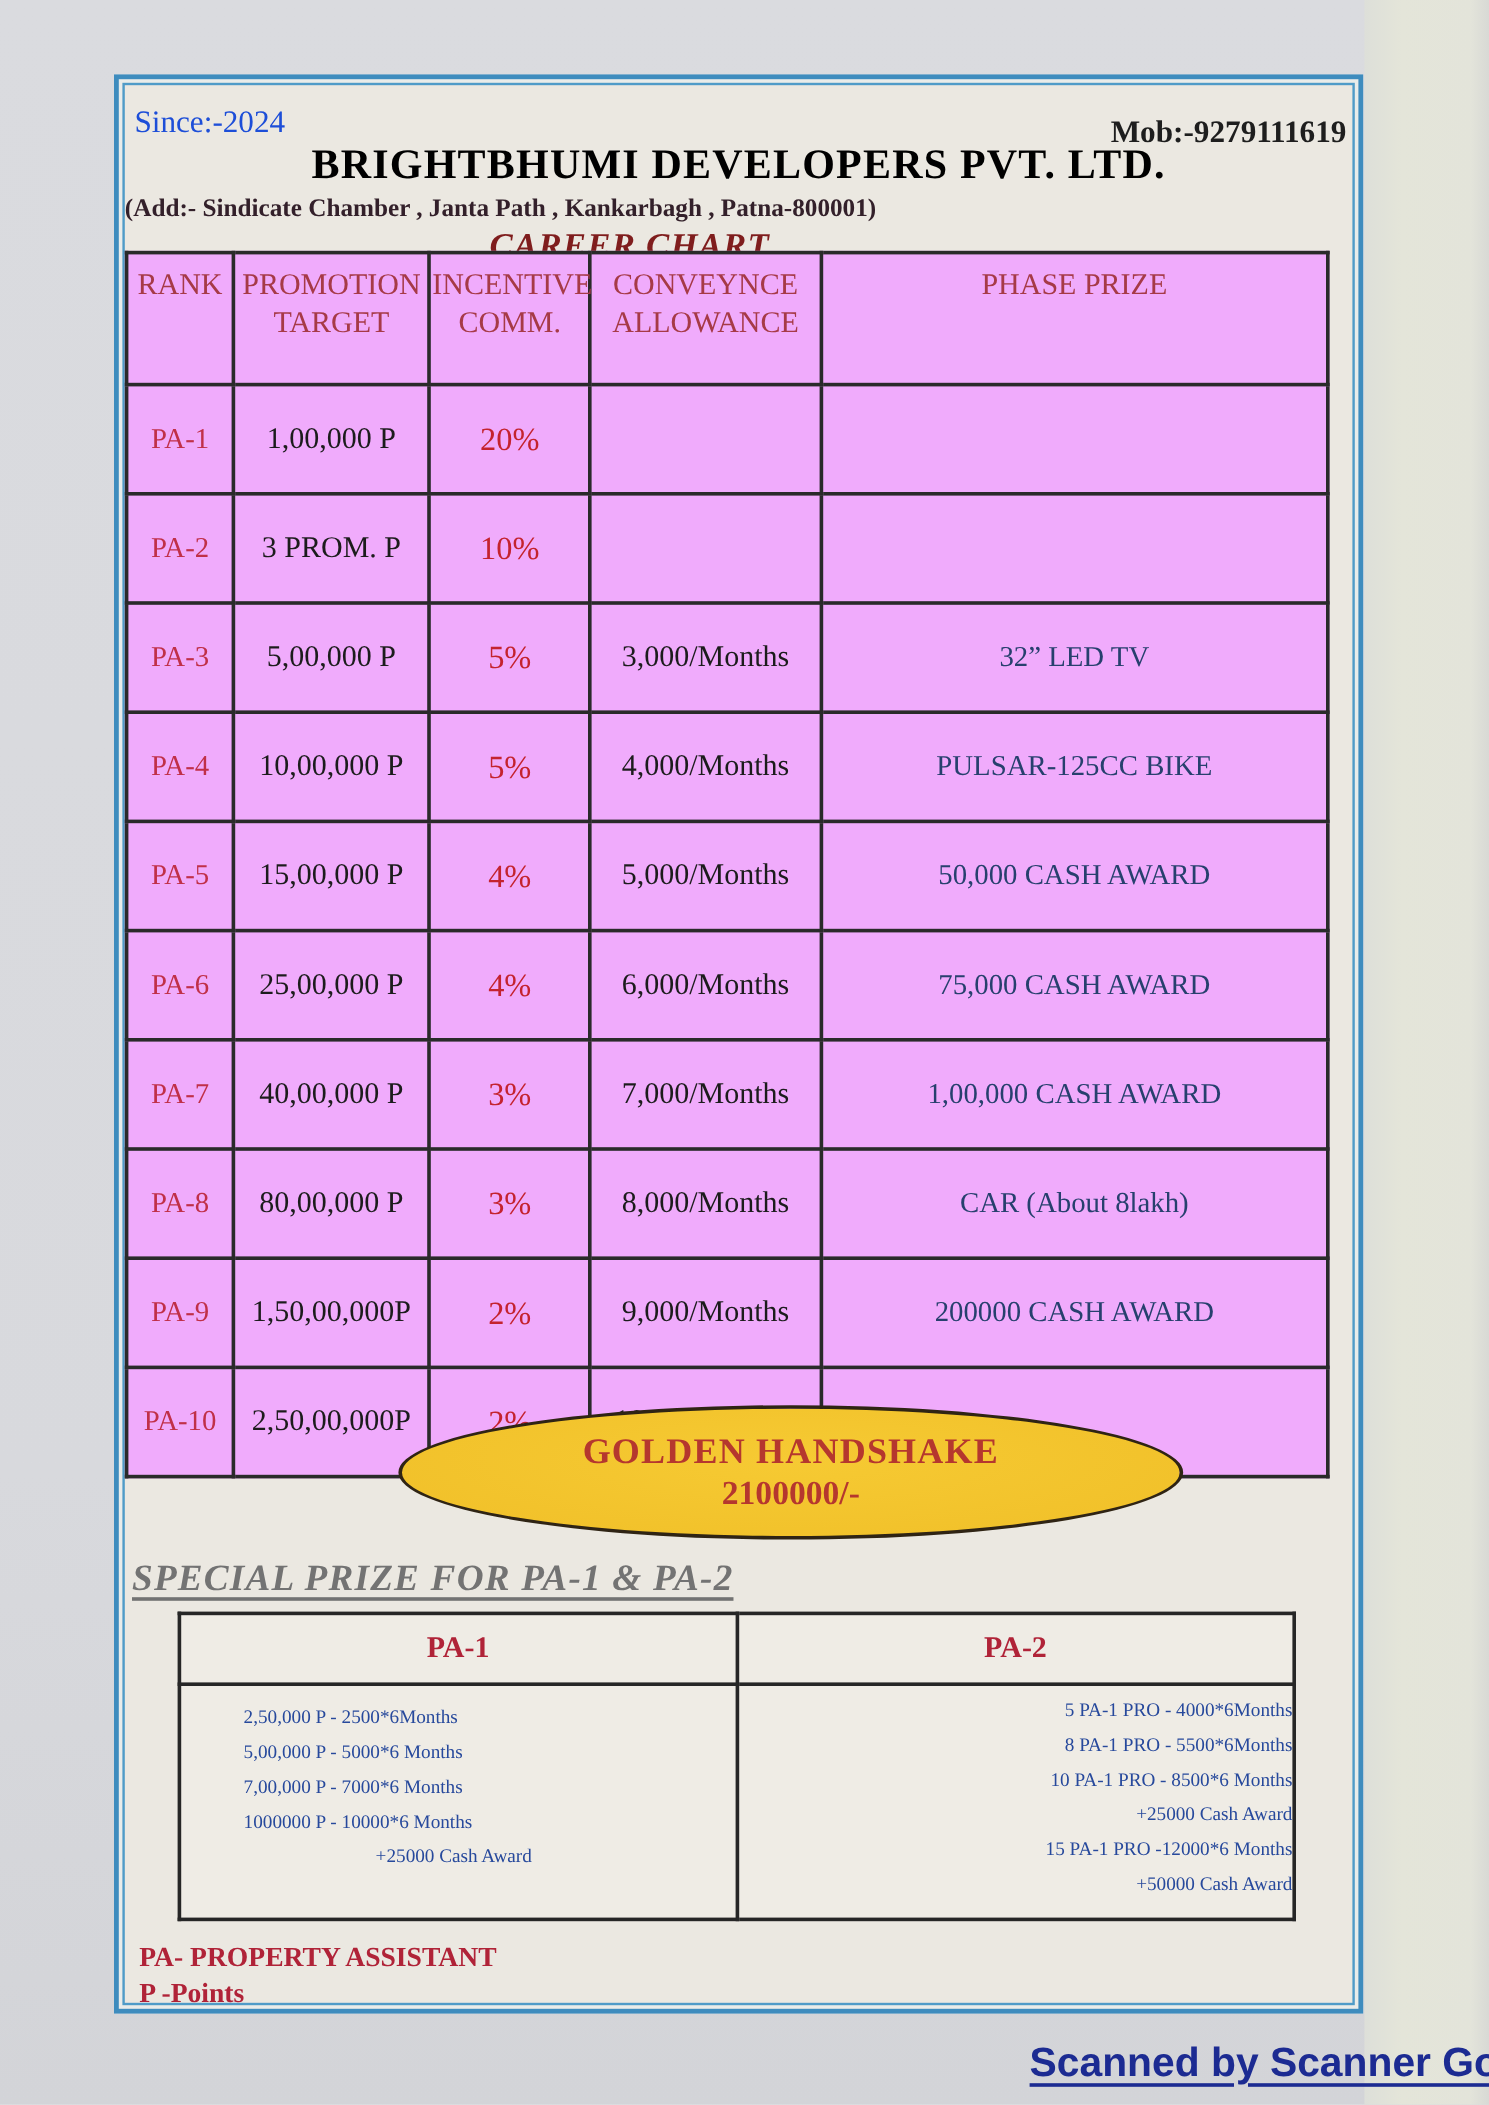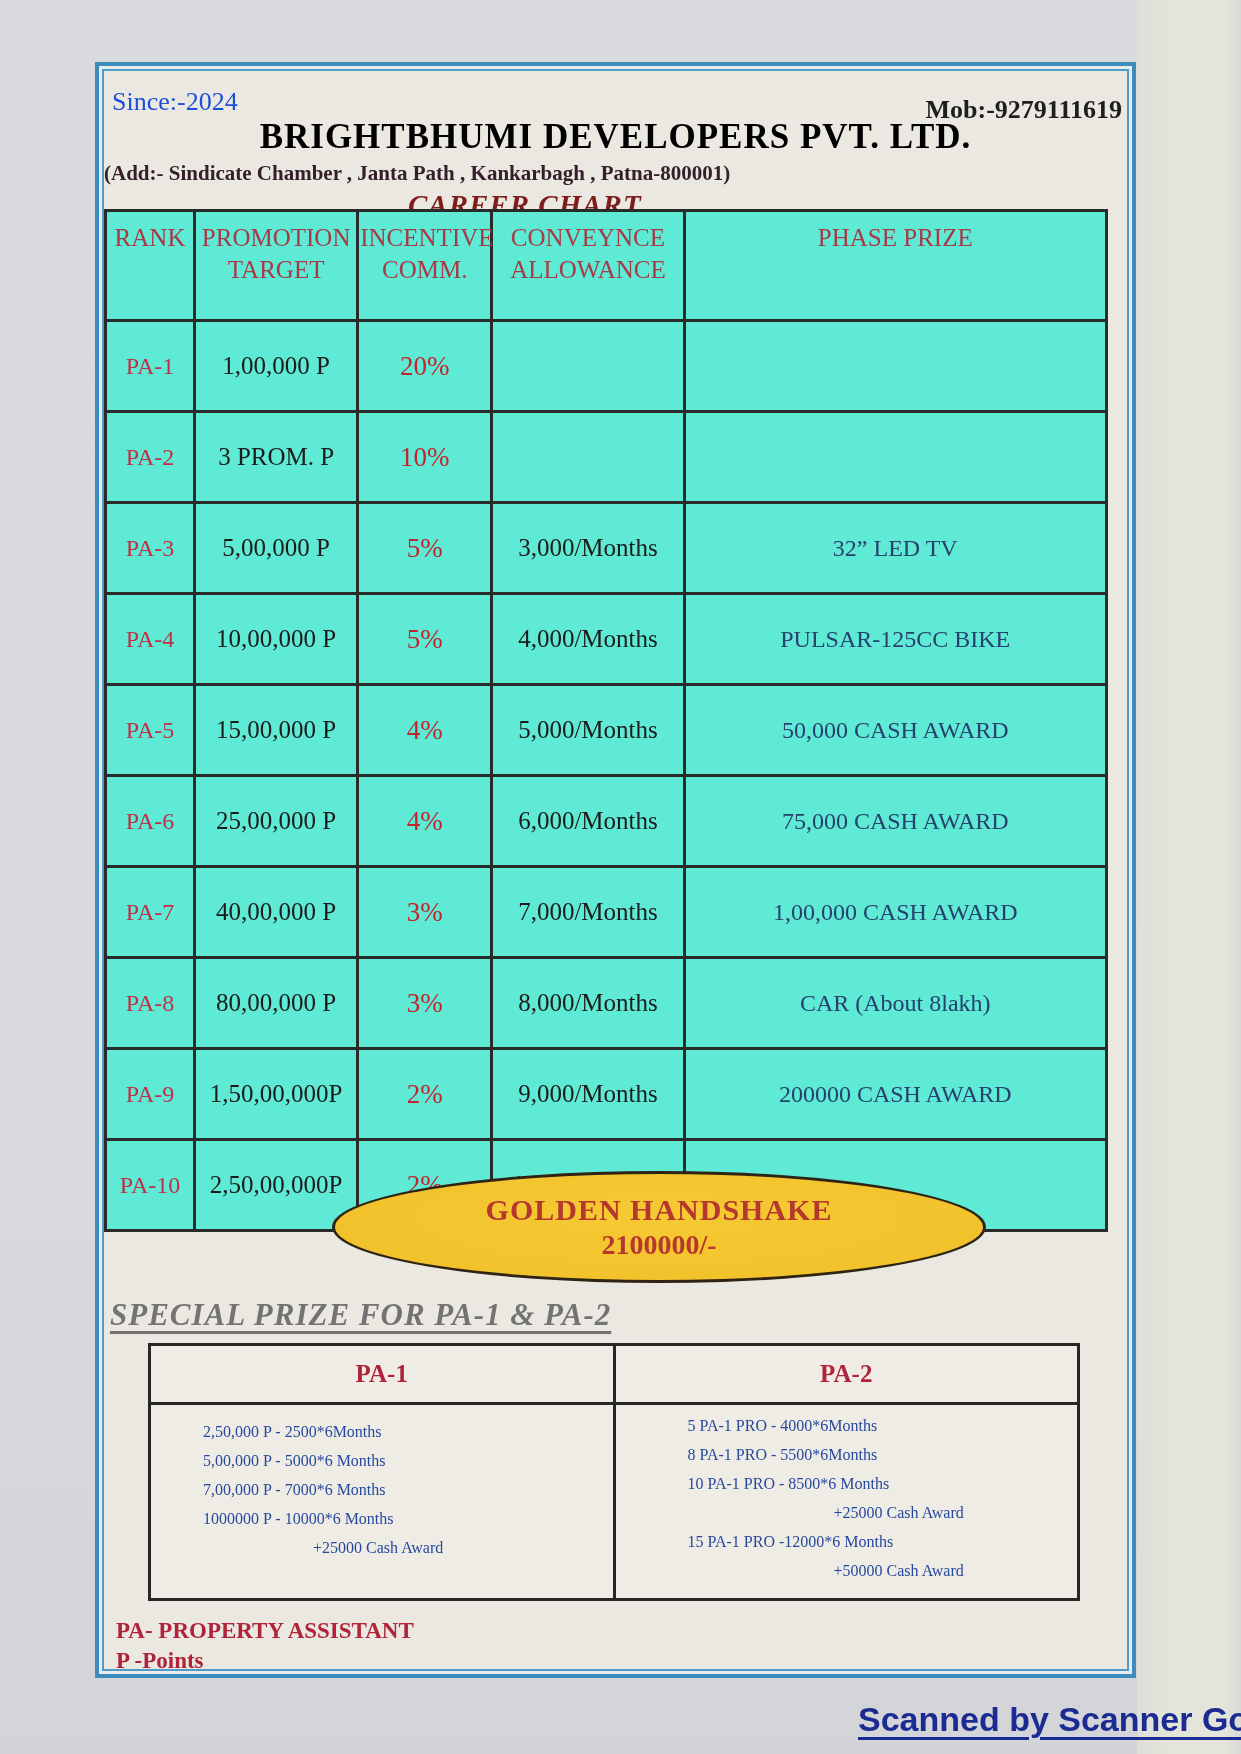--- a/index.html
+++ b/index.html
@@ -28,21 +28,21 @@
   .address{position:absolute;left:0;top:90px;width:100%;
     font-size:21px;font-weight:bold;color:#33202a;}
   .career-title{
     position:absolute;left:300px;top:118px;
     font-size:29px;font-weight:bold;font-style:italic;color:#7f1d1d;
     text-decoration:underline;text-decoration-style:double;text-underline-offset:5px;
     letter-spacing:1px;padding:0 4px;text-align:right;
   }
   table.career{
     position:absolute;left:0px;top:138px;width:1004px;
-    border-collapse:collapse;table-layout:fixed;background:#5eead4;
+    border-collapse:collapse;table-layout:fixed;background:#f0abfc;
   }
   table.career th,table.career td{border:3px solid #2a2a2a;}
   table.career th{
     height:96px;vertical-align:top;padding-top:10px;
     font-size:25px;font-weight:normal;color:#a63a47;text-align:center;line-height:32px;
   }
   table.career td{height:86px;vertical-align:middle;text-align:center;}
   .cw1{width:8.9%}.cw2{width:16.3%}.cw3{width:13.4%}.cw4{width:19.2%}.cw5{width:42.2%}
   td.col-rank{font-size:24px;color:#c03048;}
   td.col-target{font-size:25px;color:#1c1c1c;}
@@ -64,21 +64,21 @@
     letter-spacing:1px;padding-right:12px;
   }
   table.special{
     position:absolute;left:44px;top:1272px;width:932px;height:258px;
     border-collapse:collapse;table-layout:fixed;background:#efece5;
   }
   table.special th,table.special td{border:3px solid #262626;}
   table.special th{height:54px;font-size:25px;font-weight:bold;color:#b02338;text-align:center;}
   table.special td{vertical-align:top;}
   td.sp-pa1{padding:12px 0 0 52px;}
-  td.sp-pa2{padding:6px 0 0 72px;}
+  td.sp-pa2{padding:6px 0 0 72px;text-align:right;}
   .sp-line{font-size:16px;font-weight:normal;color:#27499c;line-height:29px;white-space:nowrap;}
   td.sp-pa1 .sp-indent{padding-left:110px;}
   td.sp-pa2 .sp-indent{padding-left:146px;}
   .footnotes{position:absolute;left:12px;top:1545px;font-size:23px;font-weight:bold;color:#b02338;line-height:30px;}
   .watermark{
     position:absolute;left:858px;top:1700px;white-space:nowrap;
     font-family:"Liberation Sans",sans-serif;font-size:34px;font-weight:bold;color:#1c2b92;
     text-decoration:underline;text-decoration-thickness:3px;text-underline-offset:6px;
   }
 </style>

